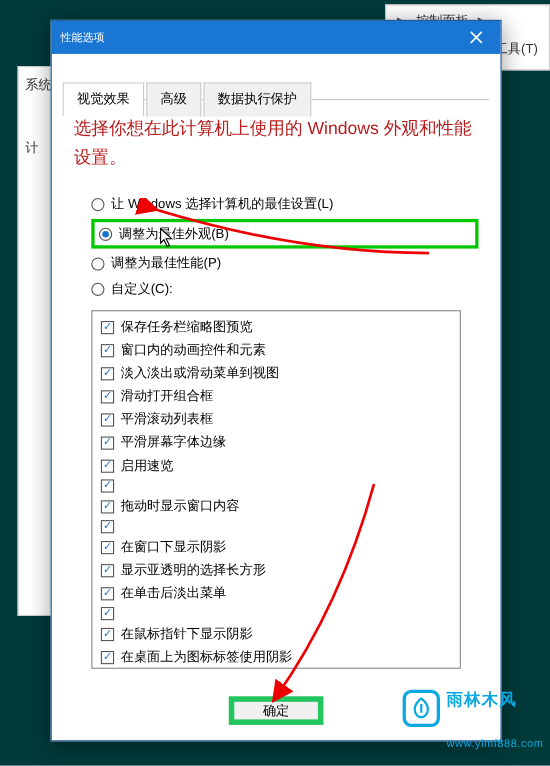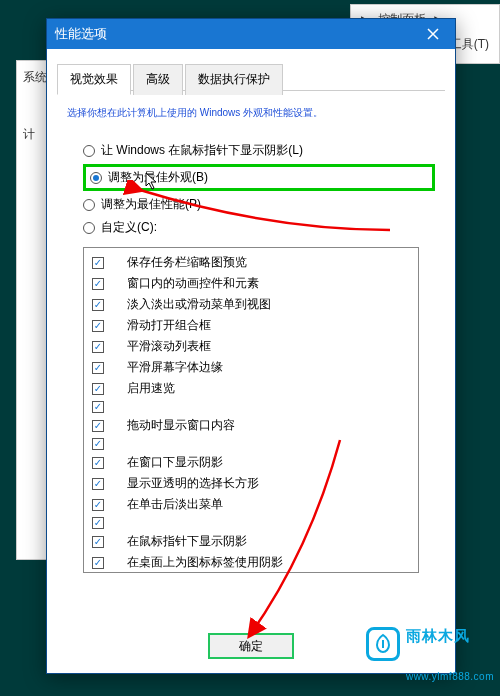--- a/index.html
+++ b/index.html
@@ -46,53 +46,53 @@
   flex-direction: column;
 }
 .titlebar {
   background: #1976d2;
   color: #fff;
   height: 30px;
   display: flex;
   align-items: center;
   padding: 0 8px;
 }
-.titlebar .title-text { flex: 1; font-size: 13px; }
+.titlebar .title-text { flex: 1; font-size: 10px; }
 .titlebar .close-btn {
   width: 28px; height: 24px;
   display: flex; align-items: center; justify-content: center;
   cursor: pointer;
   font-size: 14px;
 }
 .tabs {
   display: flex;
   border-bottom: 1px solid #ccc;
   margin: 10px 10px 0 10px;
 }
 .tab {
   padding: 6px 12px;
   border: 1px solid #ccc;
   border-bottom: none;
   margin-right: 2px;
   background: #f0f0f0;
   font-size: 12px;
   cursor: pointer;
   position: relative;
-  top: 5px;
+  top: 16px;
 }
 .tab.active {
   background: #fff;
   border-bottom: 1px solid #fff;
 }
 .content {
   flex: 1;
   padding: 14px 20px;
   overflow: hidden;
 }
-.desc { font-size: 10px; color: #1d4ed8; margin-bottom: 18px; line-height: 1.6; }
+.desc { font-size: 16px; color: #b91c1c; margin-bottom: 18px; line-height: 1.6; }
 
 .radio-group { margin-left: 16px; }
 .radio-row {
   display: flex;
   align-items: center;
   gap: 6px;
   font-size: 12px;
   padding: 3px 0;
   cursor: pointer;
 }
@@ -123,21 +123,21 @@
 .listbox {
   margin: 8px 16px 0 16px;
   border: 1px solid #888;
   height: 326px;
   overflow-y: auto;
   padding: 4px 8px;
 }
 .check-row {
   display: flex;
   align-items: center;
-  gap: 23px;
+  gap: 6px;
   font-size: 12px;
   padding: 2px 0;
   white-space: nowrap;
 }
 .checkbox {
   width: 12px; height: 12px;
   border: 1px solid #555;
   display: flex; align-items: center; justify-content: center;
   flex-shrink: 0;
 }
@@ -148,21 +148,21 @@
   line-height: 1;
 }
 
 .button-row {
   display: flex;
   justify-content: center;
   padding: 14px 0;
 }
 .btn {
   width: 86px; height: 26px;
-  border: 2px solid #22c55e;
+  border: 5px solid #22c55e;
   background: #f0f0f0;
   font-size: 12px;
   display: flex; align-items: center; justify-content: center;
   cursor: pointer;
 }
 
 .arrow {
   position: absolute;
   pointer-events: none;
 }
@@ -220,21 +220,21 @@
     <div class="tab">高级</div>
     <div class="tab">数据执行保护</div>
   </div>
 
   <div class="content">
     <div class="desc">选择你想在此计算机上使用的 Windows 外观和性能设置。</div>
 
     <div class="radio-group">
       <div class="radio-row">
         <span class="radio"></span>
-        <span>让 Windows 在鼠标指针下显示阴影(L)</span>
+        <span>让 Windows 选择计算机的最佳设置(L)</span>
       </div>
       <div class="radio-row highlighted" style="position:relative;">
         <span class="radio checked"></span>
         <span>调整为最佳外观(B)</span>
         <svg class="cursor-img" style="left:58px;top:4px;" viewBox="0 0 16 20">
           <path d="M2 2 L2 15 L5 12 L8 18 L10 17 L7 11 L12 11 Z" fill="#fff" stroke="#000" stroke-width="1"></path>
         </svg>
       </div>
       <div class="radio-row">
         <span class="radio"></span>

